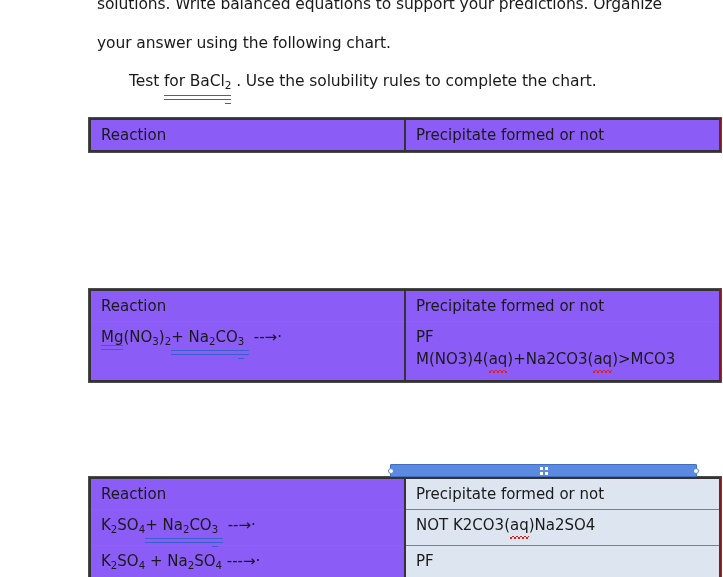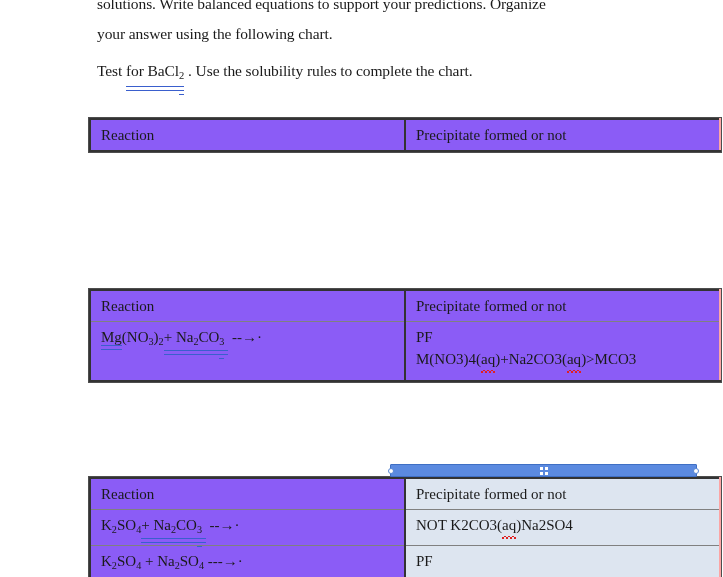--- a/index.html
+++ b/index.html
@@ -15,39 +15,38 @@
     color: #000000;
     position: relative;
   }
 
   .page {
     position: absolute;
     left: 0;
     top: 0;
     width: 723px;
     height: 577px;
-    font-family: Liberation Serif, serif;
   }
 
   
   .para {
     position: absolute;
     left: 97px;
     font-size: 15.5px;
     line-height: 26px;
     letter-spacing: -0.1px;
     white-space: nowrap;
     color: #1a1a1a;
   }
   .para-clipped {
     top: -9px;
   }
-  .para-l2 { top: 21px; }
-
-  .heading1 { top: 58px; }
+  .para-l2 { top: 30px; }
+
+  .heading1 { top: 68px; margin-left: 32px; }
   .heading2 { top: 241px; }
   .heading3 { top: 422px; }
 
   sub {
     font-size: 0.68em;
     vertical-align: -0.28em;
     letter-spacing: 0;
   }
 
   
@@ -105,21 +104,21 @@
     vertical-align: top;
     color: #1a1a1a;
     white-space: nowrap;
   }
   .tbl .c1 { width: 303px; }
   .tbl .c2 { width: 303px; }
 
   
   .tbl { box-shadow: 0 0 0 1px #4d4d4d; }
   .tbl td.c1 { border-left: 2px solid #333; }
-  .tbl td.c2 { border-right: 2px solid #fca5a5; }
+  .tbl td.c2 { border-right: 2px solid #7f1d1d; }
   .tbl tr:first-child td { border-top: 2px solid #333; }
   .tbl tr:last-child td { border-bottom: 2px solid #333; }
   .tbl td.c1 { border-right: 2px solid #333; }
 
   #table1 { top: 118px; }
   #table2 { top: 289px; }
   #table3 { top: 477px; }
 
   .row-tall td { height: 50px; }
 

